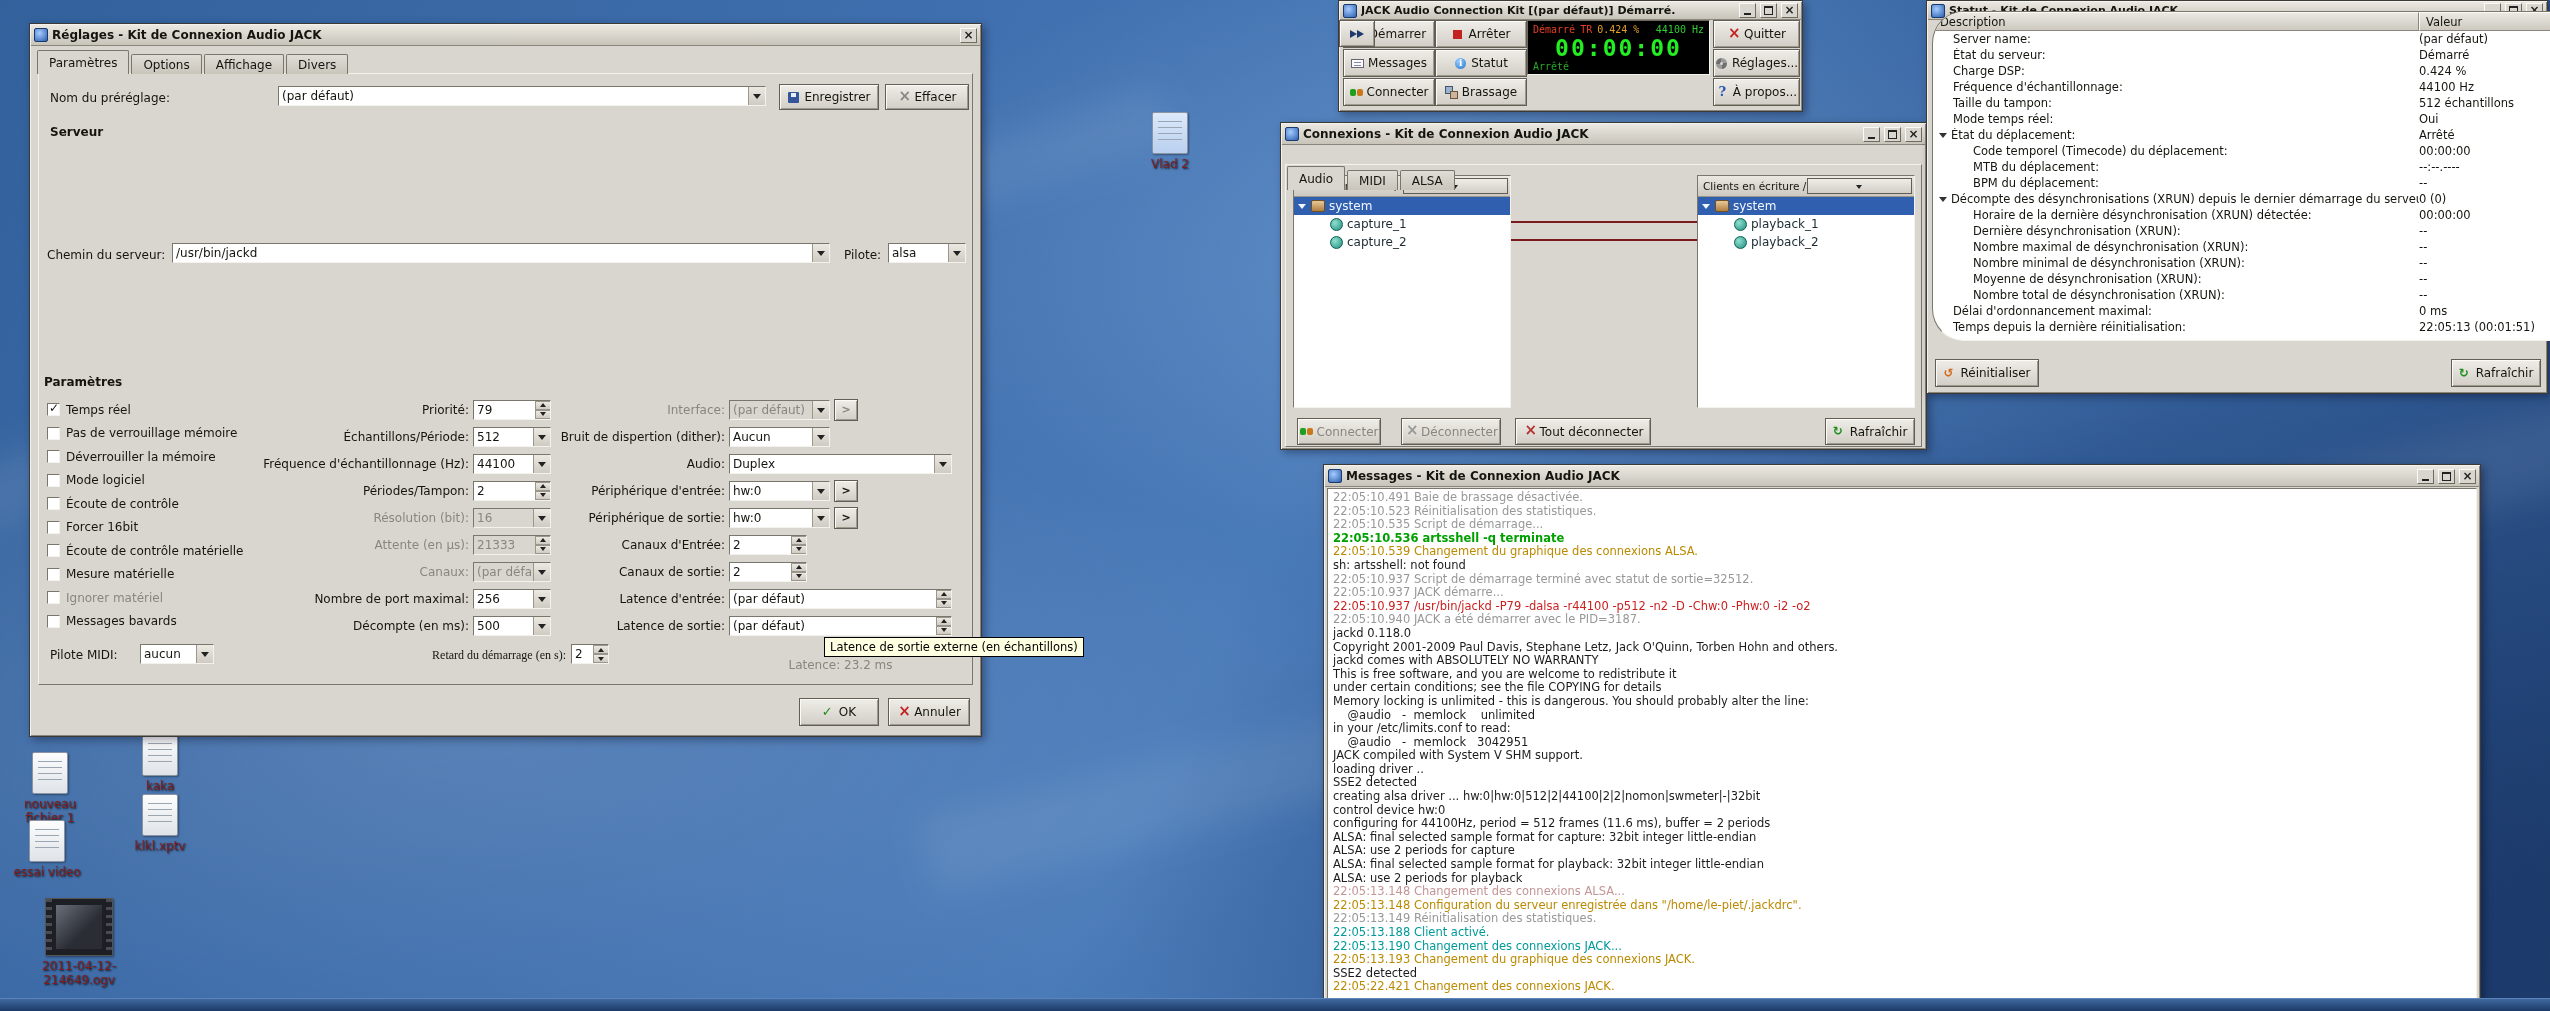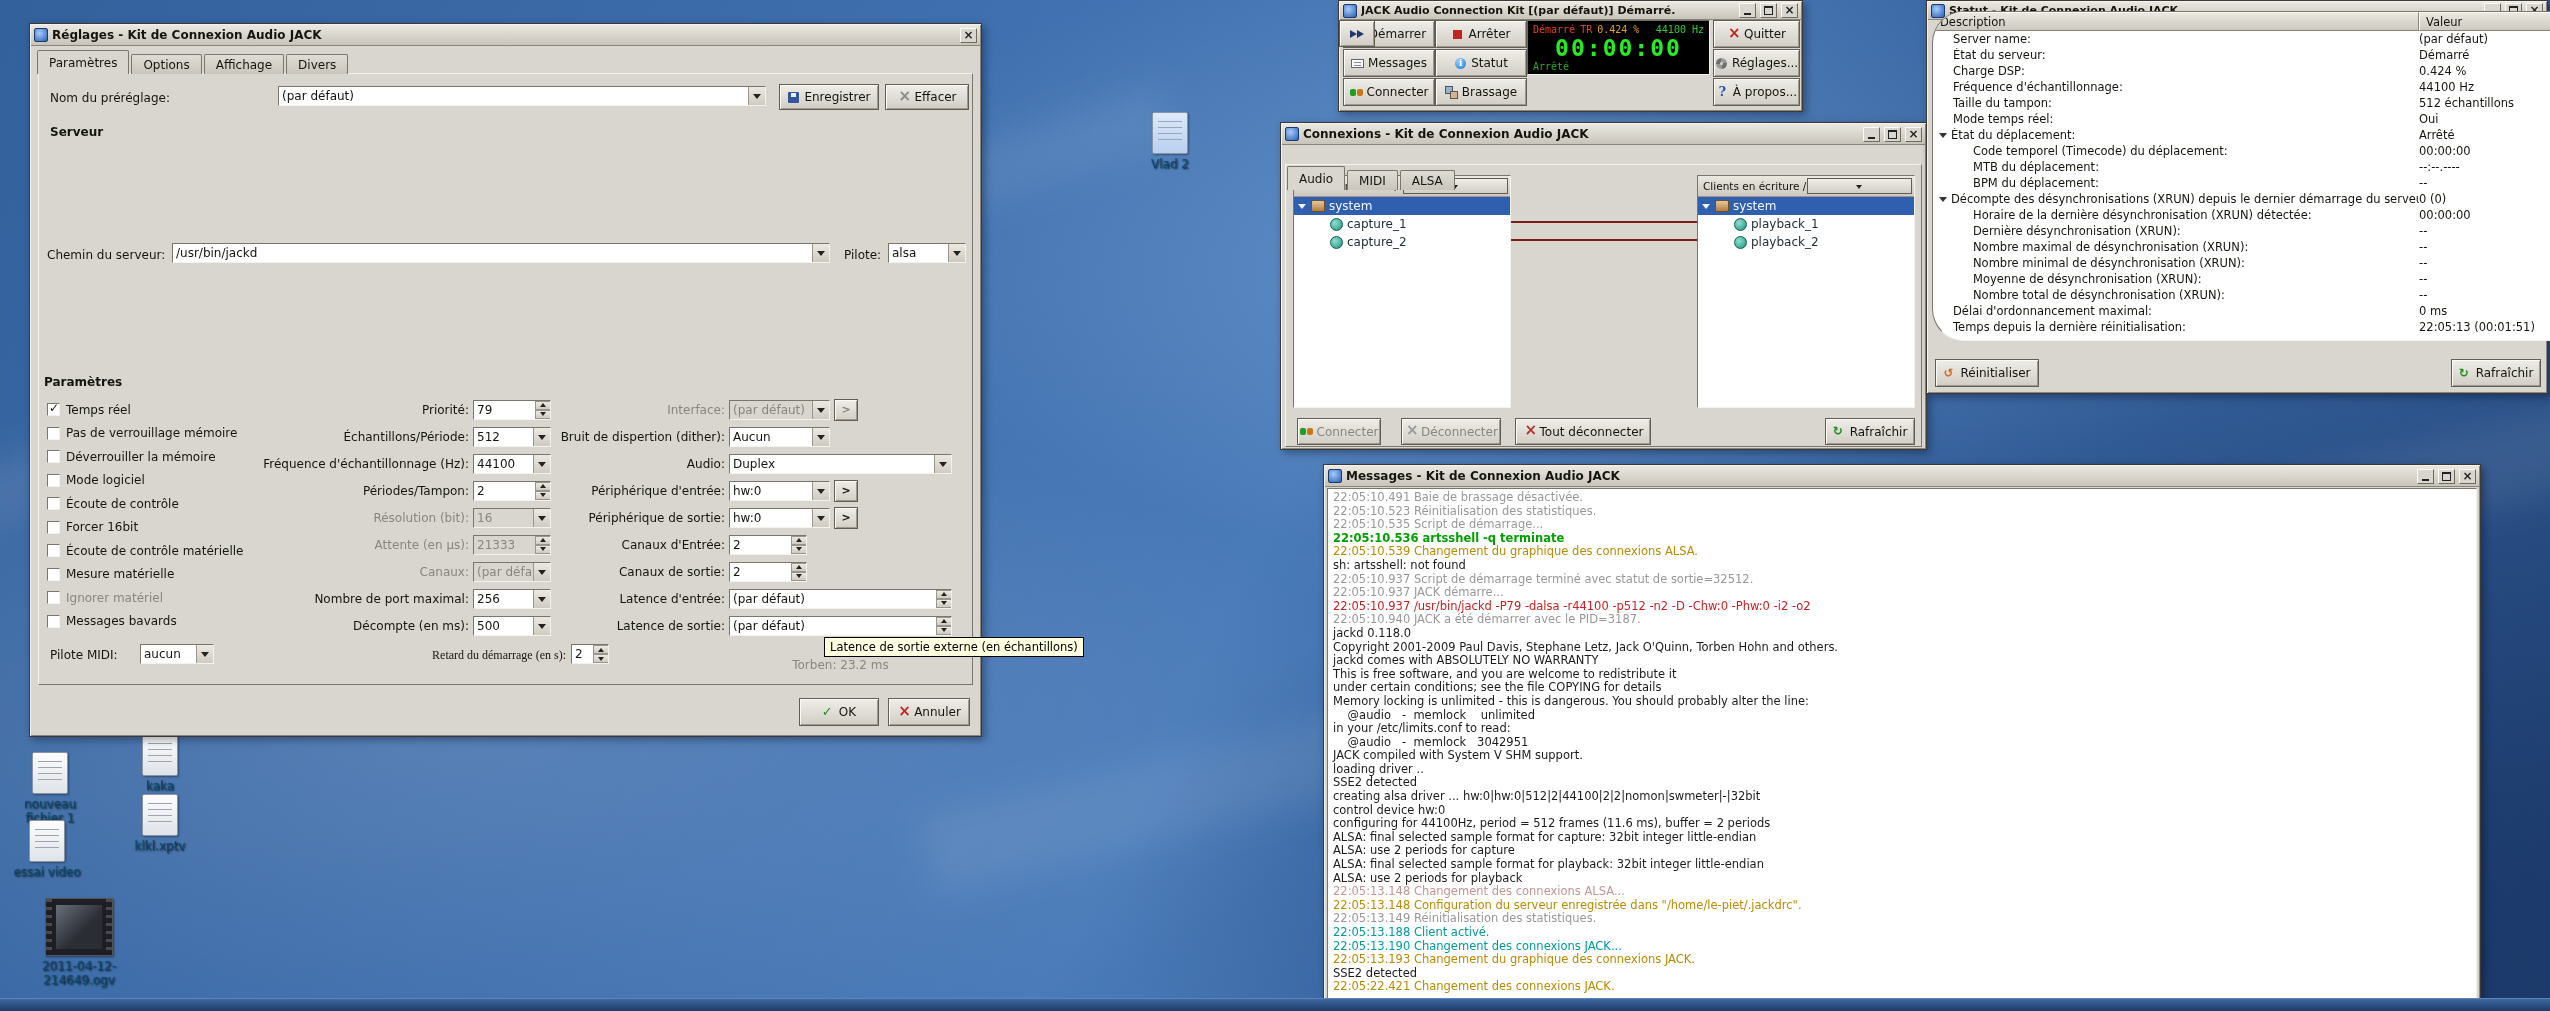--- a/index.html
+++ b/index.html
@@ -151,21 +151,21 @@
   .msgbody{position:absolute;left:3px;right:3px;top:23px;bottom:3px;background:#fff;overflow:hidden;
         border:1px solid;border-color:#7a766c #f4f2ec #f4f2ec #7a766c;padding:2px 5px;}
   .mline{font-size:11.5px;line-height:13.6px;white-space:pre;}
   .mline.gray{color:#989898;} .mline.green{color:#00a000;font-weight:bold;} .mline.yellow{color:#bb8a00;}
   .mline.red{color:#cc2020;} .mline.black{color:#1c1c1c;} .mline.teal{color:#009a9a;} .mline.pink{color:#c49595;}
   
   .tooltip{position:absolute;z-index:60;background:#ffffe1;border:1px solid #000;color:#000;
         font-size:11.5px;padding:2px 5px;white-space:nowrap;}
   
   .dicon{position:absolute;display:flex;flex-direction:column;align-items:center;gap:3px;z-index:1;
-        color:#0c4a6e;font-size:12px;text-align:center;text-shadow:1px 1px 2px rgba(0,0,0,.85);}
+        color:#7f1d1d;font-size:12px;text-align:center;text-shadow:1px 1px 2px rgba(0,0,0,.85);}
   .fico{width:34px;height:40px;position:relative;border-radius:2px;border:1px solid #8a94a2;
         background:linear-gradient(#fdfdfd,#dfe3e8);box-shadow:1px 1px 2px rgba(0,0,0,.35);}
   .fico::before{content:"";position:absolute;left:5px;right:5px;top:8px;height:1px;background:#9aa6b4;
         box-shadow:0 6px 0 #9aa6b4,0 12px 0 #9aa6b4,0 18px 0 #9aa6b4;}
   .fico.blue{background:linear-gradient(#dce9fb,#b9d0ef);}
   .vthumb{width:66px;height:56px;position:relative;background:#1d1f24;border:1px solid #555;box-shadow:1px 1px 2px rgba(0,0,0,.45);overflow:hidden;}
   .vthumb::before,.vthumb::after{content:"";position:absolute;top:0;bottom:0;width:6px;
         background:repeating-linear-gradient(#4a4a52 0 3px,#1d1f24 3px 8px);}
   .vthumb::before{left:0;} .vthumb::after{right:0;}
   .vthumb .gl{position:absolute;left:10px;top:6px;width:46px;height:44px;background:linear-gradient(135deg,#6a6f7a 0%,#2a2d34 60%);}
@@ -485,21 +485,21 @@
           <span class="spinctl">
             <i class="su"></i>
             <i class="sd"></i>
           </span>
         </span>
 
       </div>
   </div>
 
   <div class="latread" style="left:699px;top:634px;width:223px;">
-    <span>Torben:</span>
+    <span>Latence:</span>
     <span>23.2 ms</span>
   </div>
 
   <span class="lbl" style="left:20px;top:624px;">Pilote MIDI:</span>
   <span class="field combo" style="left:110px;top:620px;width:74px;">
     <span class="val">aucun</span>
     <span class="drop"></span>
   </span>
   <span class="lbl" style="left:300px;top:624px;width:236px;text-align:right;font-family:Liberation Serif, serif;">Retard du démarrage (en s):</span>
   <span class="field spin" style="left:541px;top:620px;width:38px;">

